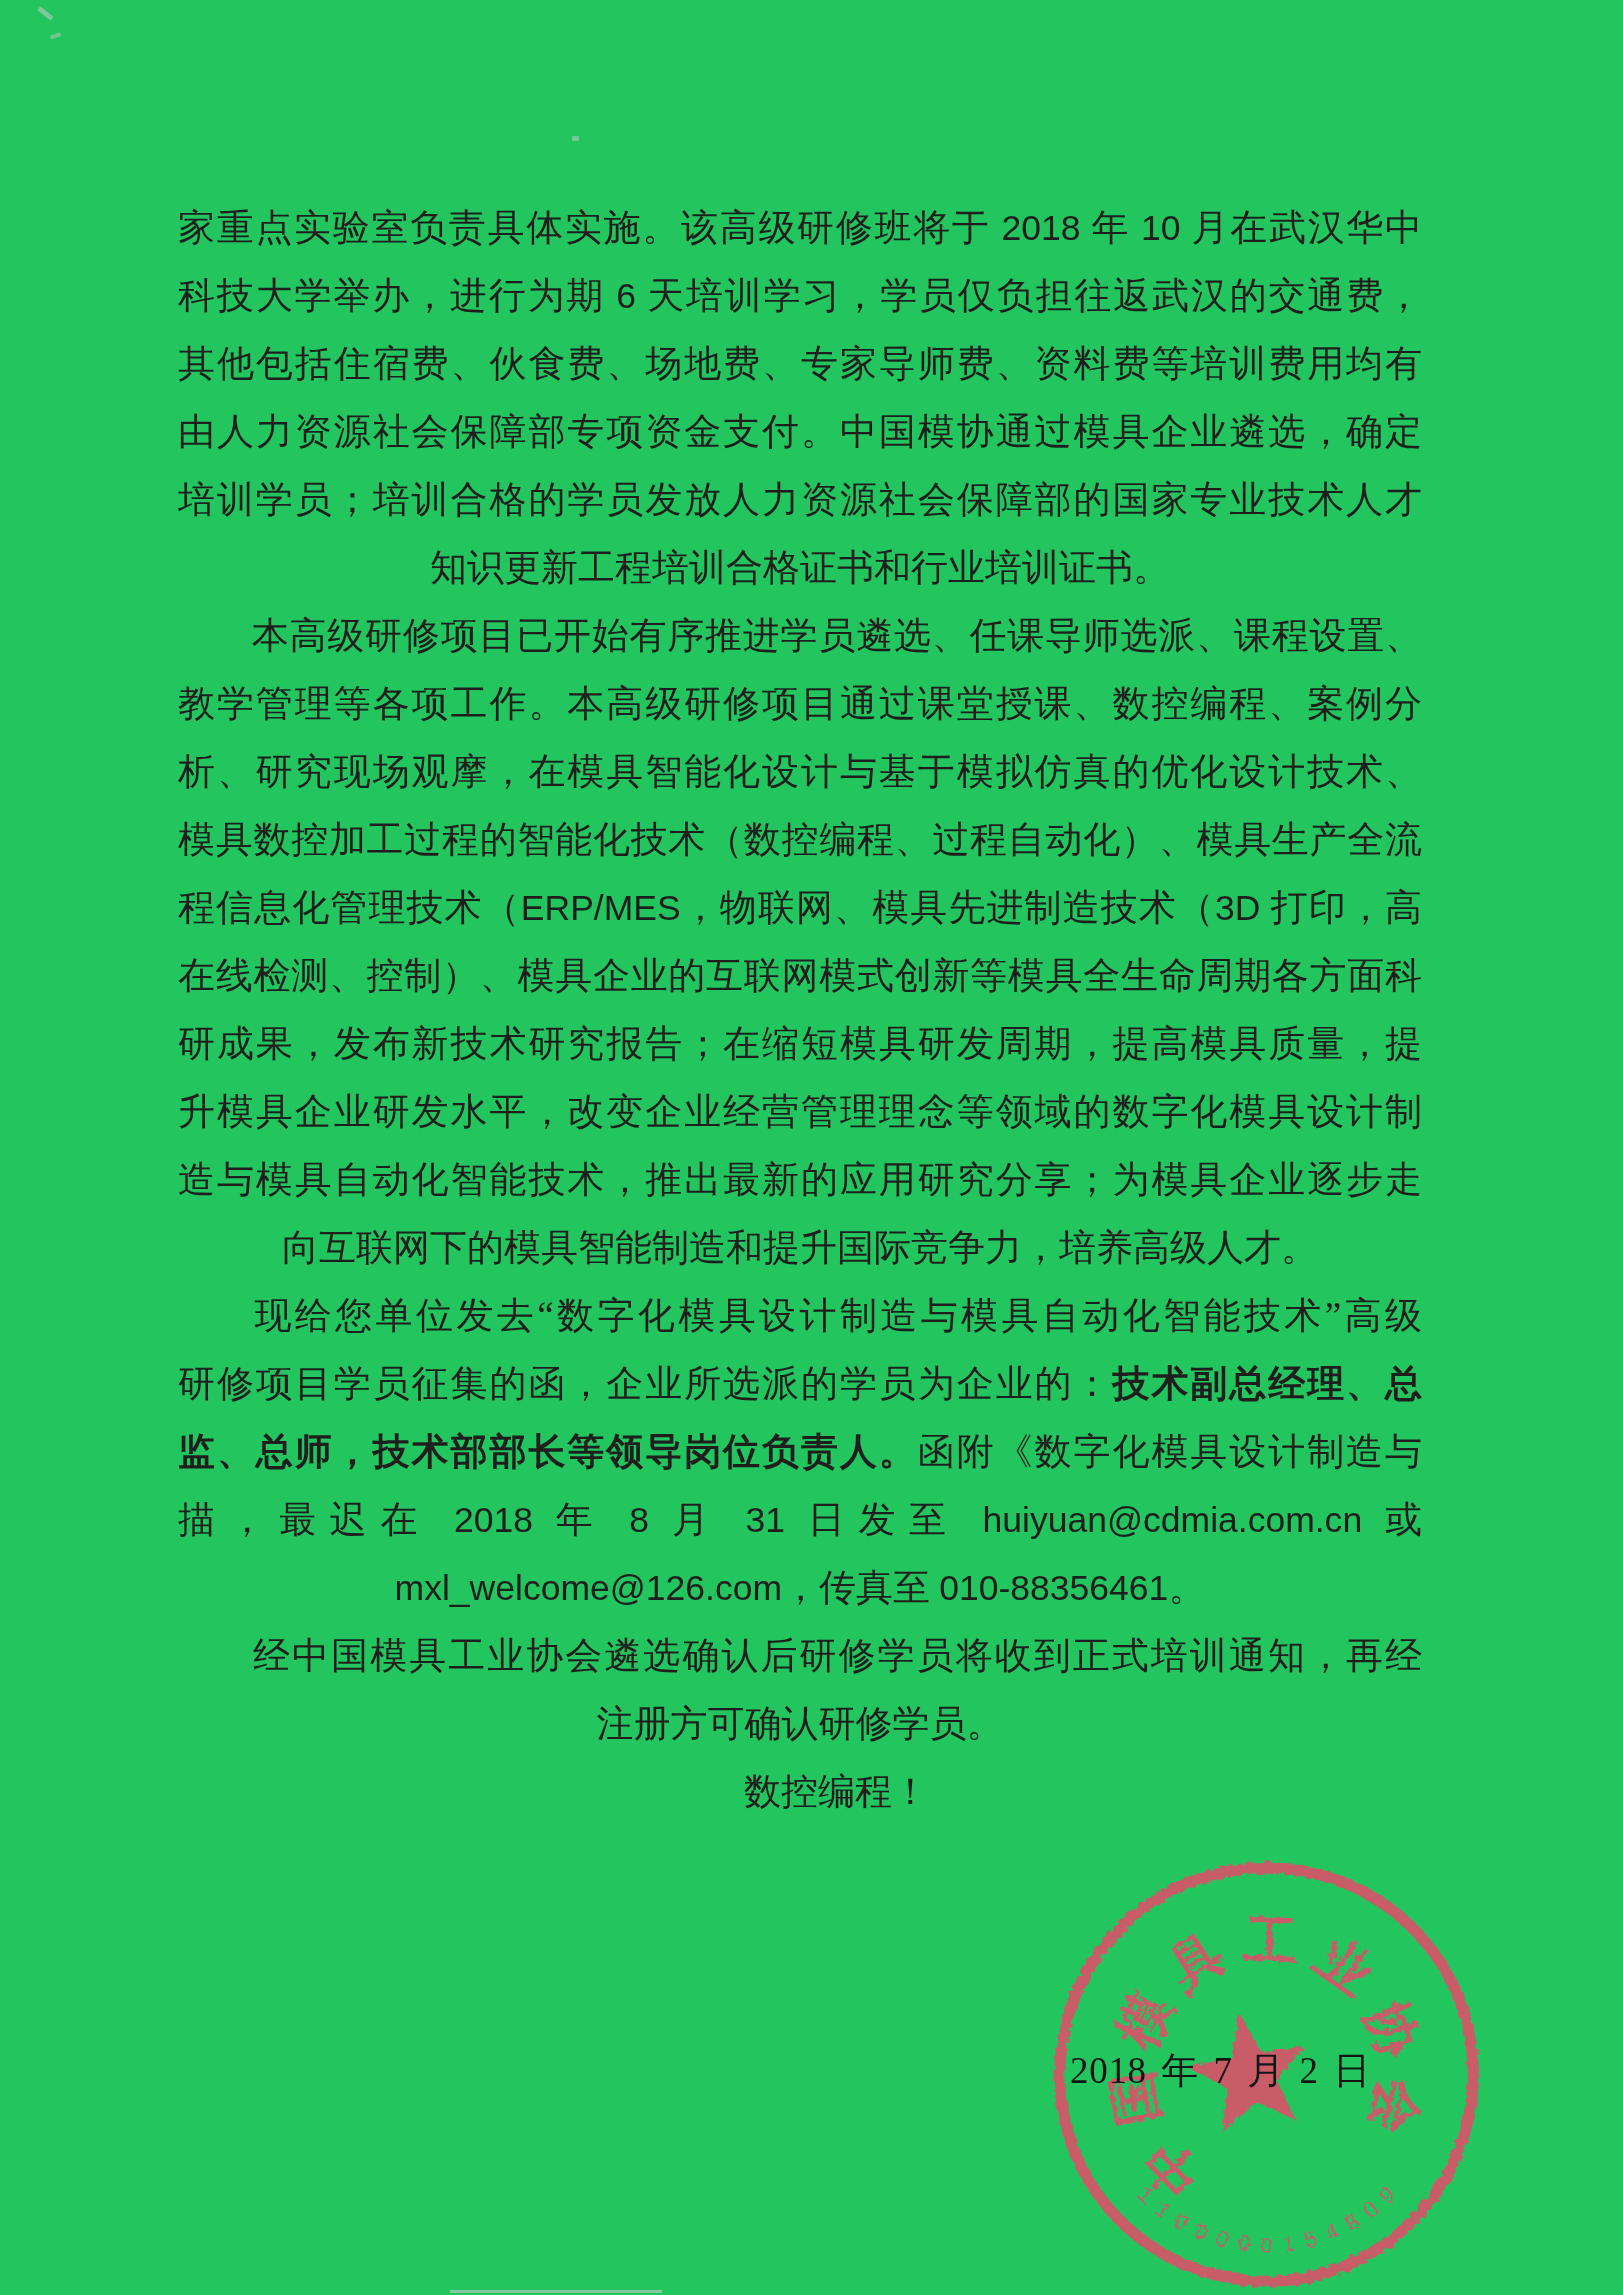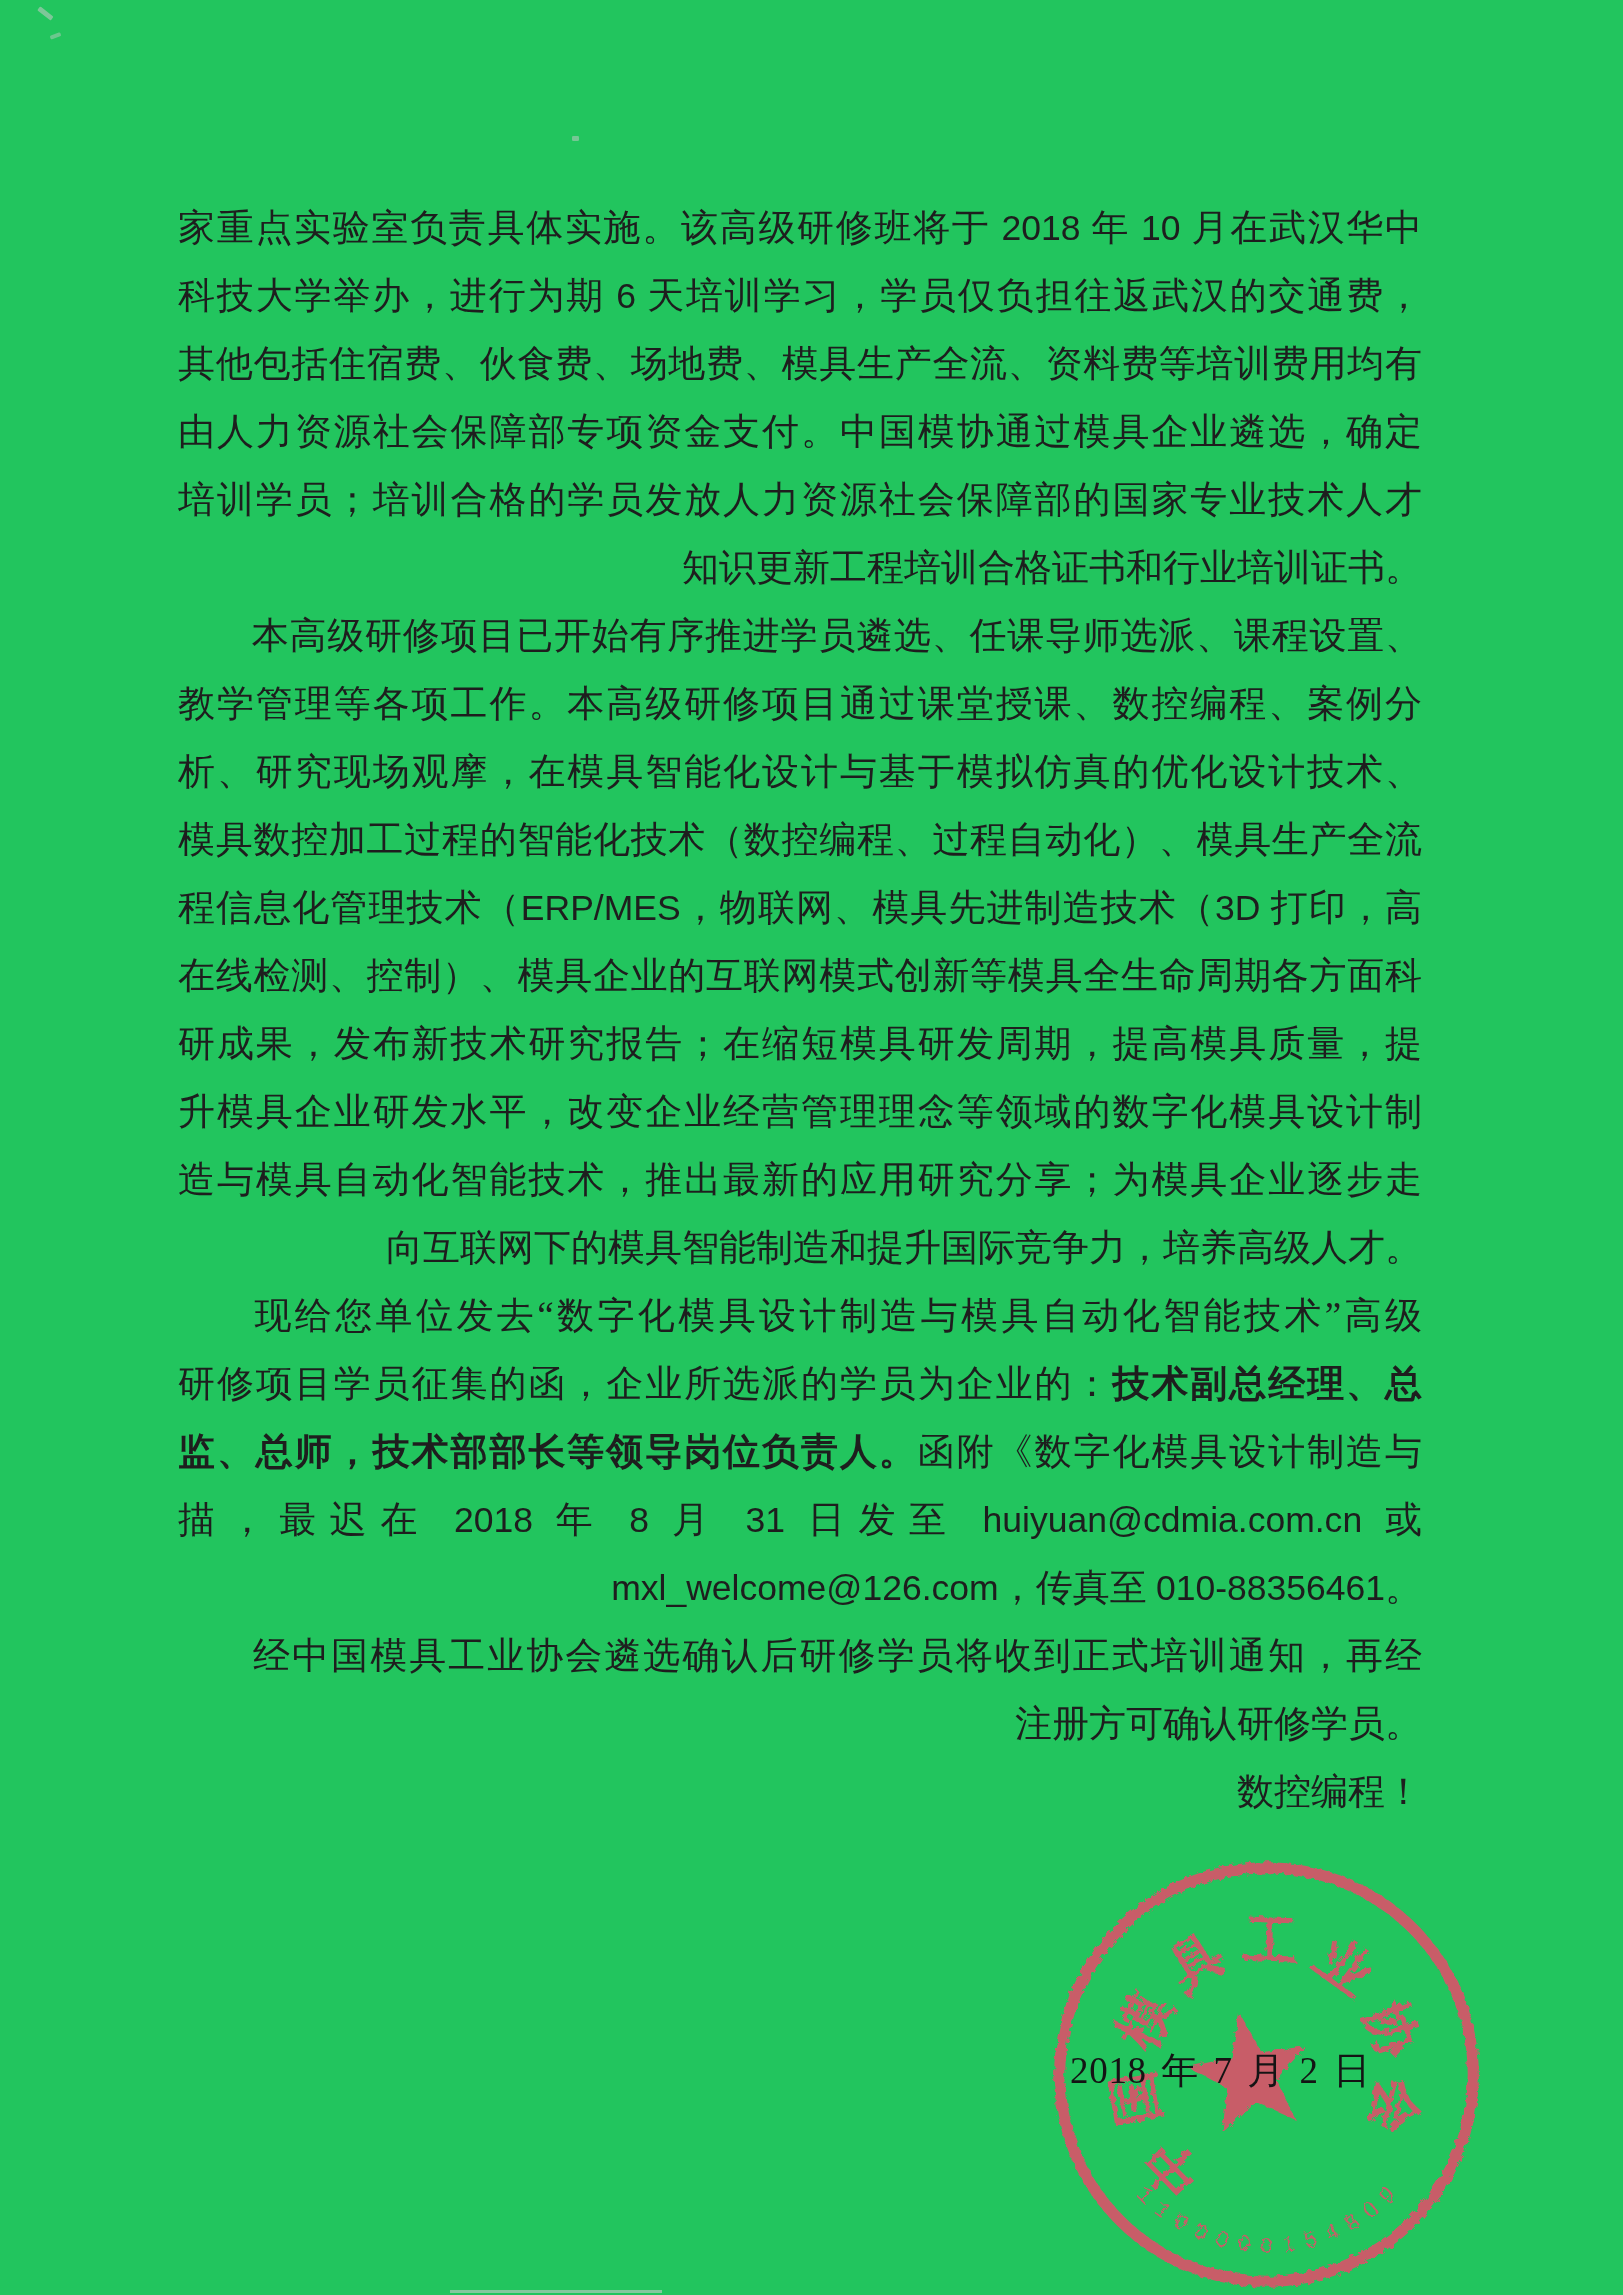--- a/index.html
+++ b/index.html
@@ -11,21 +11,21 @@
     color:#1f1f1f;
     overflow:hidden;
     text-decoration:underline;
   }
   .textblock { position:absolute; left:178px; top:194px; width:1244px; }
   .line {
     height:68px;
     line-height:68px;
     font-size:37px;
     overflow:hidden;
-    text-align:right;
+    text-align:center;
     color:#1e1e1e;
   }
   .line.justify { text-align:justify; text-align-last:justify; }
   .indent { display:inline-block; width:73px; }
   .seg-b { font-weight:700; }
   .seg-latin { font-family:"Liberation Sans","DejaVu Sans",sans-serif; font-size:0.96em; }
   .date-line {
     position:absolute;
     left:1070px; top:2047px;
     font-size:37px; line-height:47px;
@@ -49,21 +49,21 @@
 <div class="page">
 
   <div class="speck speck-a"></div>
   <div class="speck speck-b"></div>
   <div class="speck speck-c"></div>
   <div class="speck speck-d"></div>
 
   <div class="textblock" id="body-lines">
       <div class="line justify"><span class="">家重点实验室负责具体实施。该高级研修班将于 </span><span class="seg-latin">2018</span><span class=""> 年 </span><span class="seg-latin">10</span><span class=""> 月在武汉华中</span></div>
       <div class="line justify"><span class="">科技大学举办，进行为期 </span><span class="seg-latin">6</span><span class=""> 天培训学习，学员仅负担往返武汉的交通费，</span></div>
-      <div class="line justify"><span class="">其他包括住宿费、伙食费、场地费、模具生产全流、资料费等培训费用均有</span></div>
+      <div class="line justify"><span class="">其他包括住宿费、伙食费、场地费、专家导师费、资料费等培训费用均有</span></div>
       <div class="line justify"><span class="">由人力资源社会保障部专项资金支付。中国模协通过模具企业遴选，确定</span></div>
       <div class="line justify"><span class="">培训学员；培训合格的学员发放人力资源社会保障部的国家专业技术人才</span></div>
       <div class="line"><span class="">知识更新工程培训合格证书和行业培训证书。</span></div>
       <div class="line justify"><span class="indent"></span><span class="">本高级研修项目已开始有序推进学员遴选、任课导师选派、课程设置、</span></div>
       <div class="line justify"><span class="">教学管理等各项工作。本高级研修项目通过课堂授课、数控编程、案例分</span></div>
       <div class="line justify"><span class="">析、研究现场观摩，在模具智能化设计与基于模拟仿真的优化设计技术、</span></div>
       <div class="line justify"><span class="">模具数控加工过程的智能化技术（数控编程、过程自动化）、模具生产全流</span></div>
       <div class="line justify"><span class="">程信息化管理技术（</span><span class="seg-latin">ERP/MES</span><span class="">，物联网、模具先进制造技术（</span><span class="seg-latin">3D</span><span class=""> 打印，高</span></div>
       <div class="line justify"><span class="">在线检测、控制）、模具企业的互联网模式创新等模具全生命周期各方面科</span></div>
       <div class="line justify"><span class="">研成果，发布新技术研究报告；在缩短模具研发周期，提高模具质量，提</span></div>

